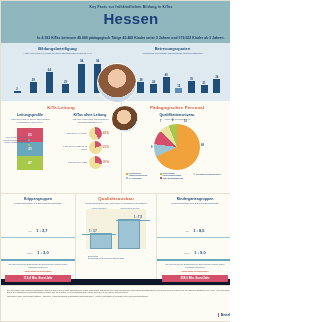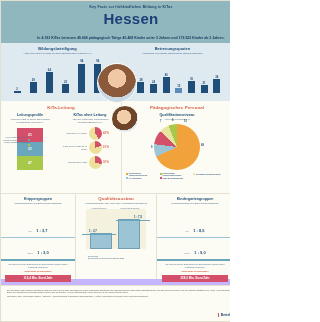--- a/index.html
+++ b/index.html
@@ -1,18 +1,18 @@
 <!DOCTYPE html>
 <html><head>
 <meta charset="utf-8">
 <style>
   html,body{margin:0;padding:0;background:#ffffff;}
   body{width:230px;height:322px;overflow:hidden;
        font-family:"Liberation Sans",sans-serif;color:#1f3864;}
-  .poster{position:relative;width:262px;height:322px;background:#c4b5fd;
+  .poster{position:relative;width:262px;height:322px;background:#0f172a;
           box-sizing:border-box;border:1px solid #e2ded0;}
 
   
   .hdr{position:relative;height:42px;background:#8fb7bd;}
   .hdr-kicker{position:absolute;top:4px;left:0;right:0;text-align:center;
               font-size:3.3px;letter-spacing:.25px;color:#1e3f66;font-weight:bold;}
   .hdr-title{position:absolute;top:10px;left:0;right:0;text-align:center;
              font-size:15px;line-height:15px;color:#1c3f77;font-weight:bold;
              letter-spacing:.3px;}
   .hdr-sub{position:absolute;bottom:3px;left:8px;right:8px;text-align:center;

